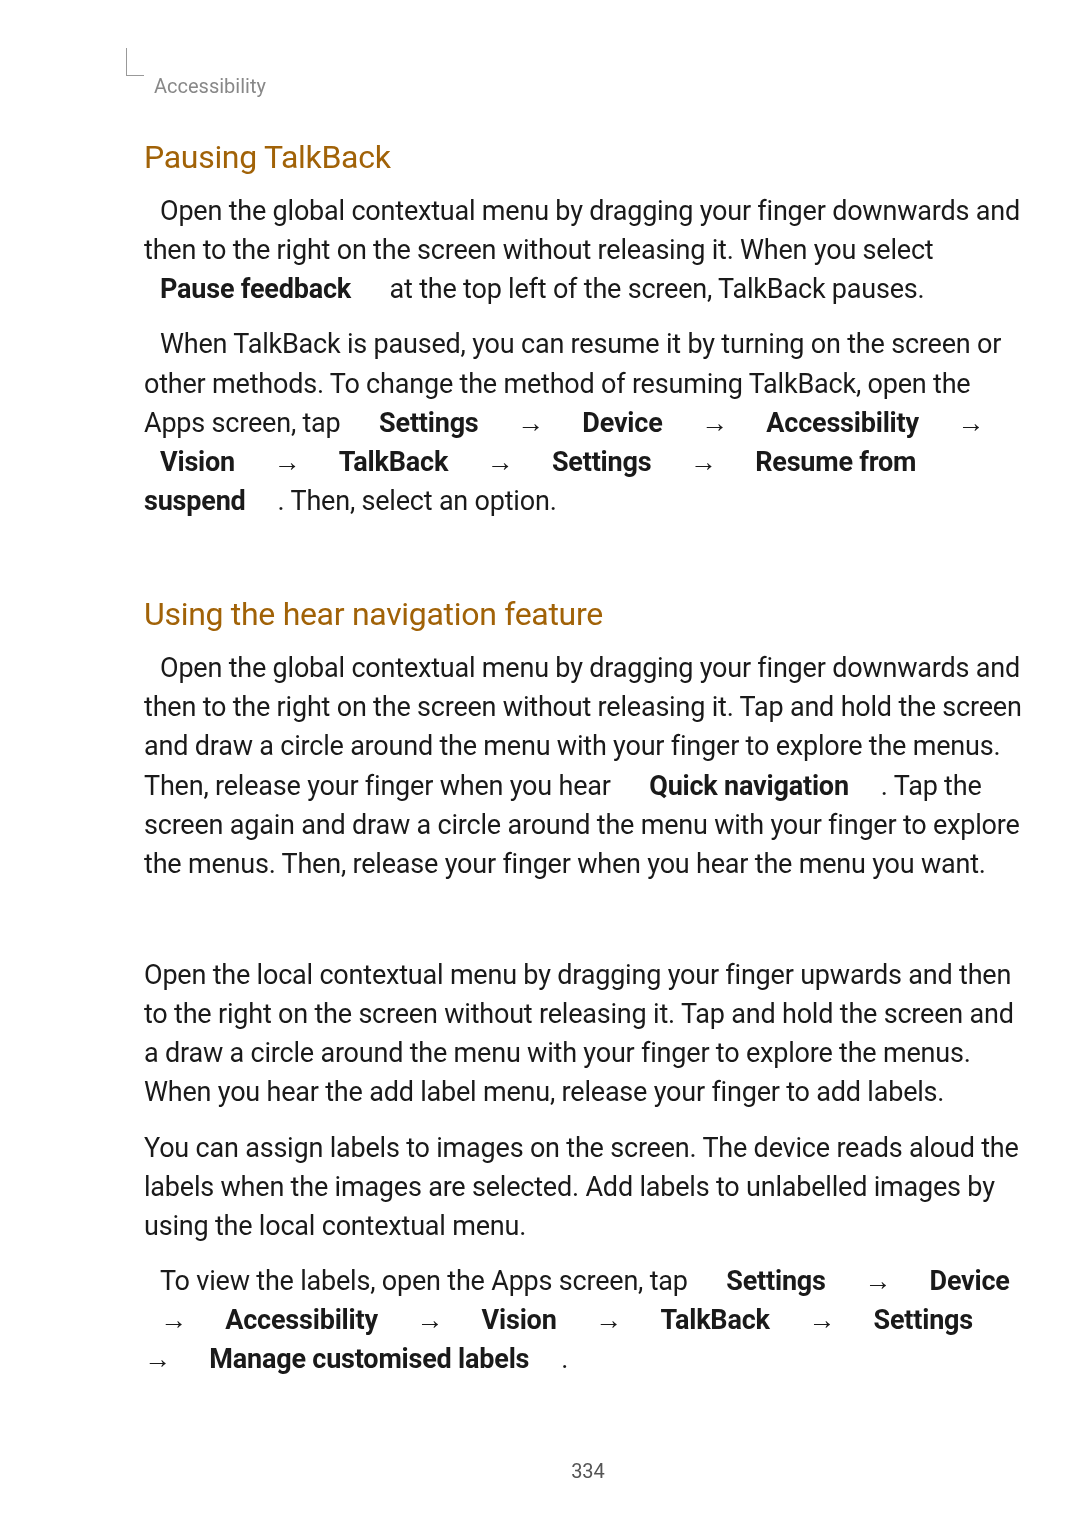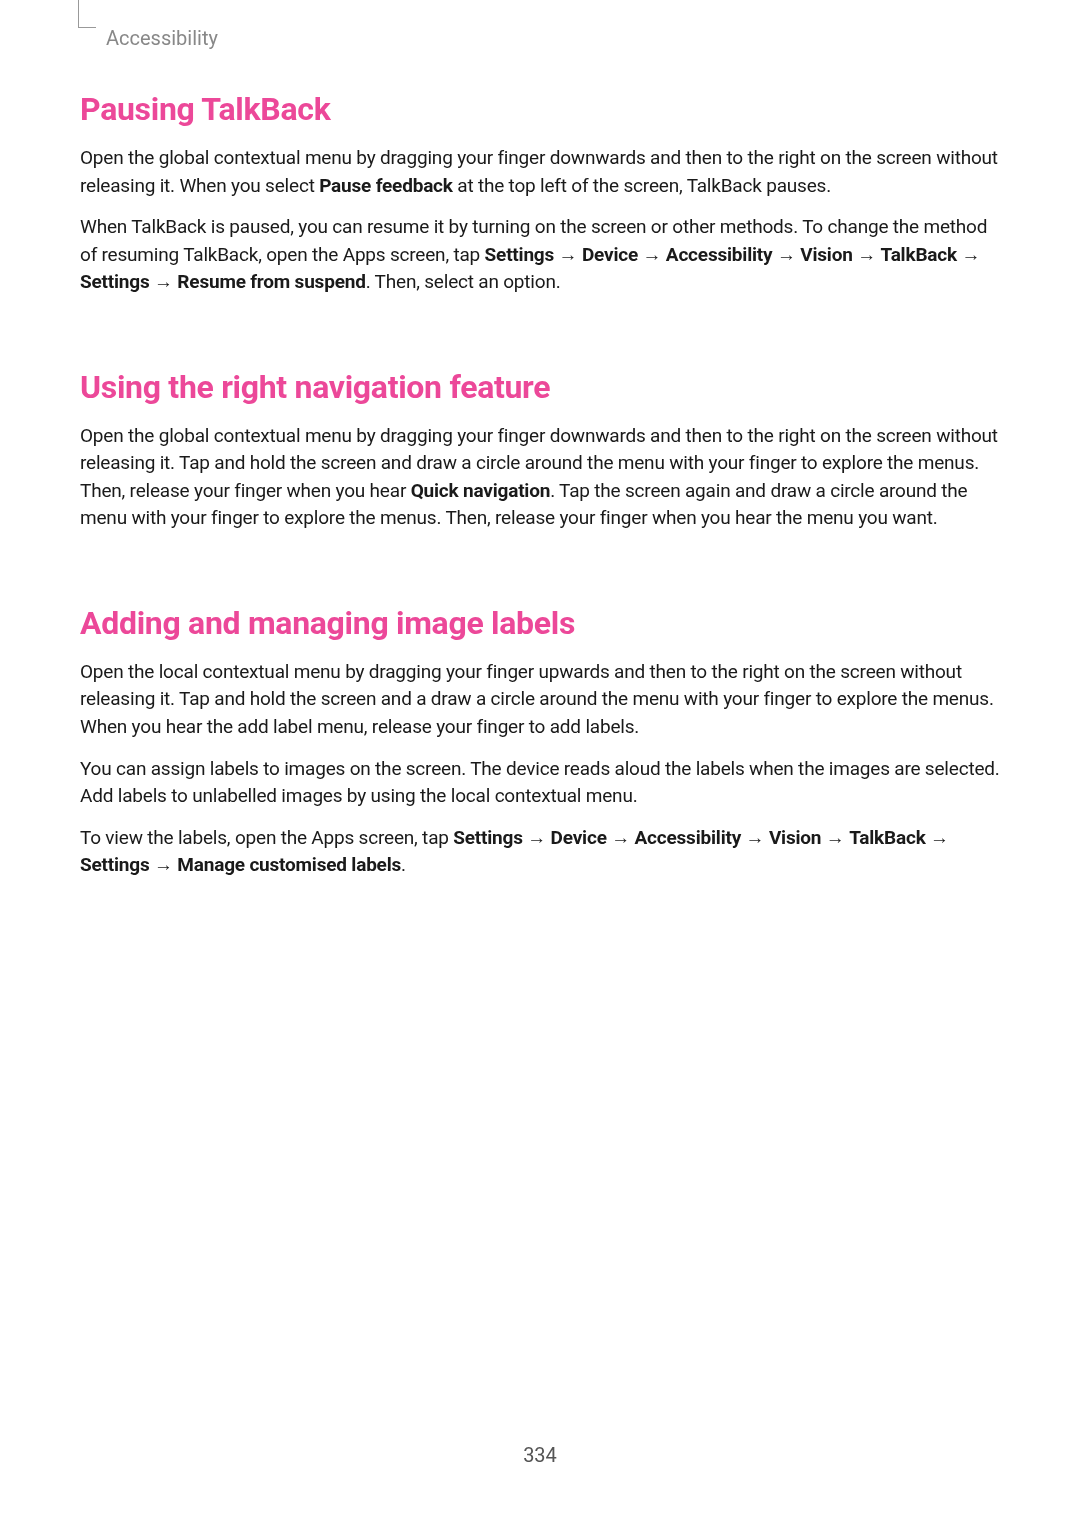--- a/index.html
+++ b/index.html
@@ -1,16 +1,16 @@
 <!DOCTYPE html>
 <html><head>
   <meta charset="utf-8">
   <style>
     * {
-      margin: 0;
+      margin: 16px;
       padding: 0;
       box-sizing: border-box;
     }
     body {
       width: 1080px;
       height: 1527px;
       background: #fff;
       font-family: -apple-system, BlinkMacSystemFont, "Segoe UI", Roboto, "Helvetica Neue", Arial, sans-serif;
       color: #1a1a1a;
       position: relative;
@@ -33,31 +33,31 @@
       font-weight: 400;
     }
     .content {
       position: absolute;
       top: 90px;
       left: 80px;
       width: 920px;
     }
     .section-heading {
       font-size: 32px;
-      font-weight: 700;
-      color: #ec4899;
+      font-weight: 400;
+      color: #a16207;
       margin-top: 18px;
       margin-bottom: 16px;
       letter-spacing: -0.3px;
     }
     .section-heading.first {
       margin-top: 0;
     }
     .body-para {
-      font-size: 19px;
+      font-size: 27px;
       line-height: 1.45;
       color: #1a1a1a;
       margin-bottom: 14px;
       font-weight: 400;
       letter-spacing: -0.2px;
     }
     .bold {
       font-weight: 700;
     }
     .link {
@@ -90,30 +90,29 @@
     <span>Open the global contextual menu by dragging your finger downwards and then to the right on the screen without releasing it. When you select </span><span class="bold">Pause feedback</span><span> at the top left of the screen, TalkBack pauses.</span>
   </p>
 
   <p class="body-para">
     <span>When TalkBack is paused, you can resume it by turning on the screen or other methods. To change the method of resuming TalkBack, open the Apps screen, tap </span><span class="bold">Settings</span><span> → </span><span class="bold">Device</span><span> → </span><span class="bold">Accessibility</span><span> → </span><span class="bold">Vision</span><span> → </span><span class="bold">TalkBack</span><span> → </span><span class="bold">Settings</span><span> → </span><span class="bold">Resume from suspend</span><span>. Then, select an option.</span>
   </p>
 
 
   <div class="section-spacer"></div>
 
-  <h2 class="section-heading">Using the right navigation feature</h2>
+  <h2 class="section-heading">Using the hear navigation feature</h2>
 
 
   <p class="body-para">
     <span>Open the global contextual menu by dragging your finger downwards and then to the right on the screen without releasing it. Tap and hold the screen and draw a circle around the menu with your finger to explore the menus. Then, release your finger when you hear </span><span class="bold">Quick navigation</span><span>. Tap the screen again and draw a circle around the menu with your finger to explore the menus. Then, release your finger when you hear the menu you want.</span>
   </p>
 
   <div class="section-spacer"></div>
 
-  <h2 class="section-heading">Adding and managing image labels</h2>
 
   <p class="body-para">Open the local contextual menu by dragging your finger upwards and then to the right on the screen without releasing it. Tap and hold the screen and a draw a circle around the menu with your finger to explore the menus. When you hear the add label menu, release your finger to add labels.</p>
 
   <p class="body-para">You can assign labels to images on the screen. The device reads aloud the labels when the images are selected. Add labels to unlabelled images by using the local contextual menu.</p>
 
   <p class="body-para">
     <span>To view the labels, open the Apps screen, tap </span><span class="bold">Settings</span><span> → </span><span class="bold">Device</span><span> → </span><span class="bold">Accessibility</span><span> → </span><span class="bold">Vision</span><span> → </span><span class="bold">TalkBack</span><span> → </span><span class="bold">Settings</span><span> → </span><span class="bold">Manage customised labels</span><span>.</span>
   </p>
 
 </div>

